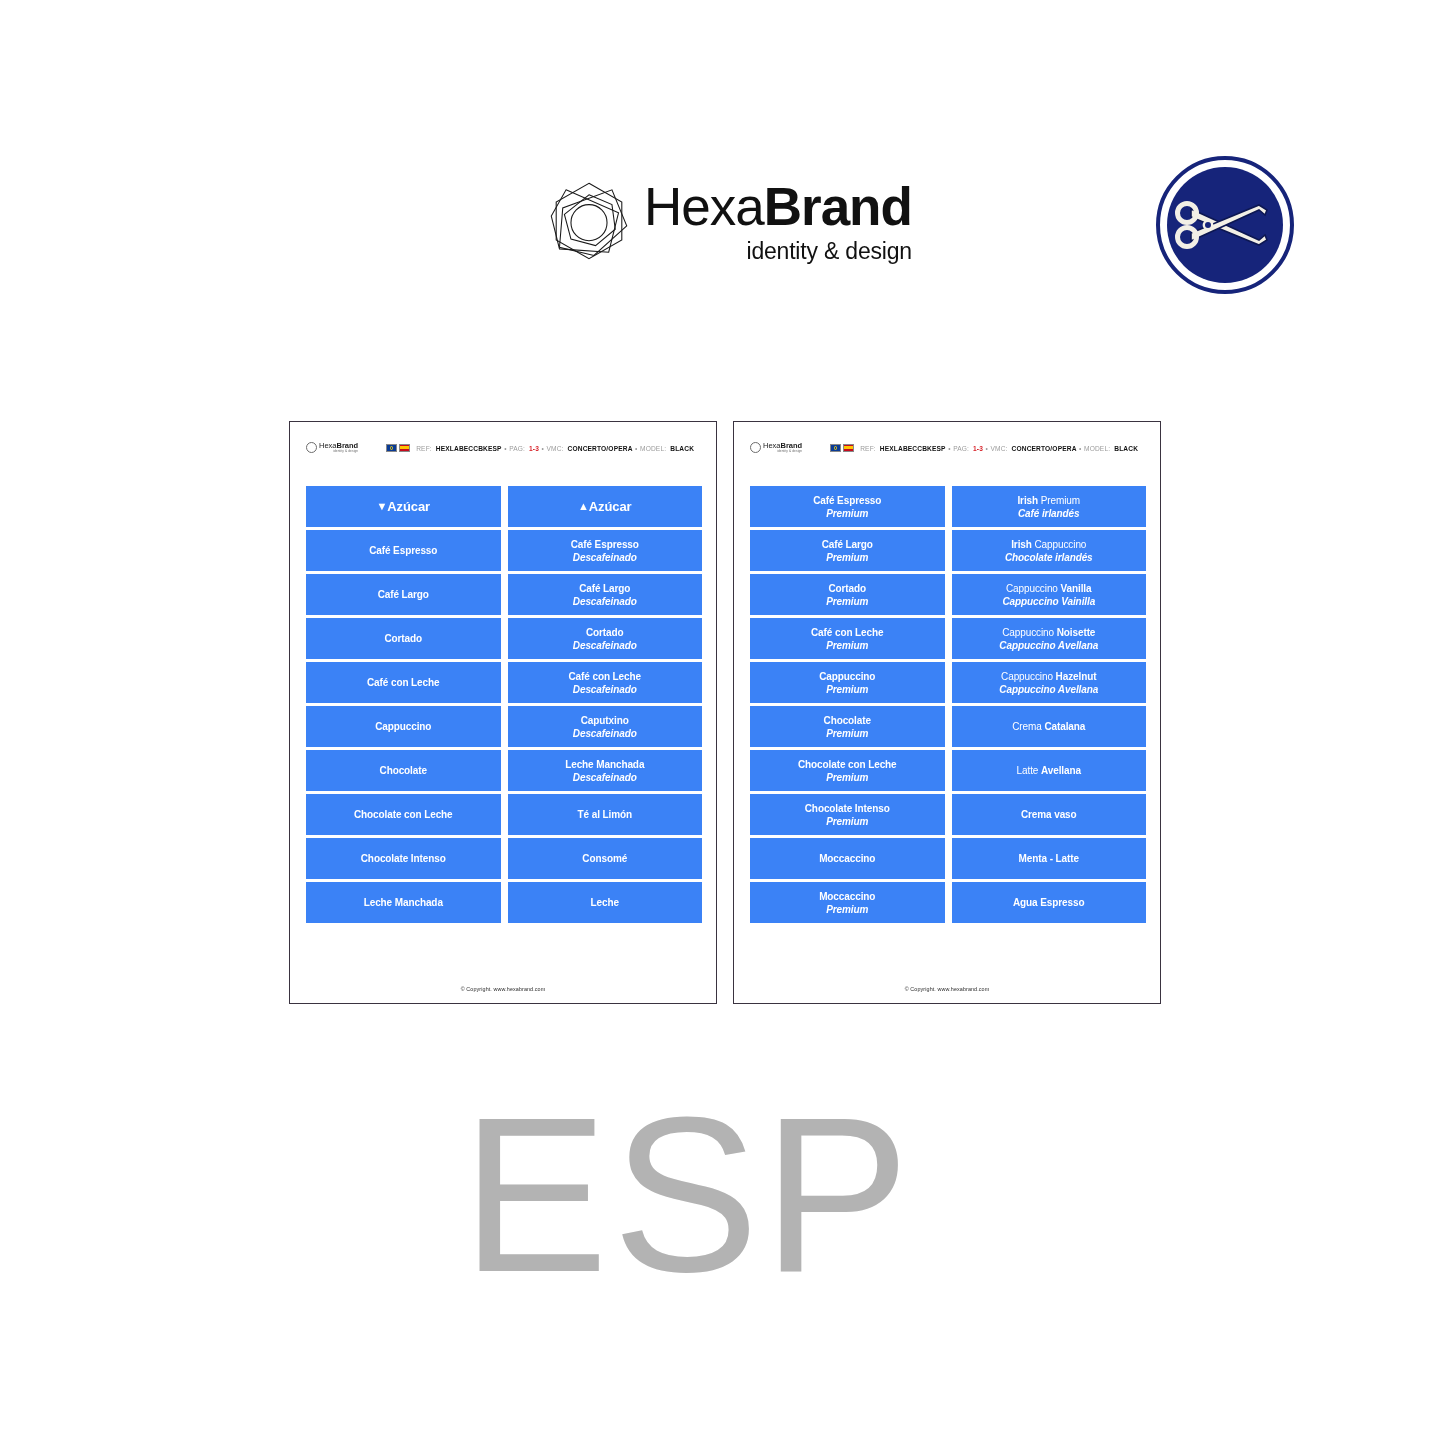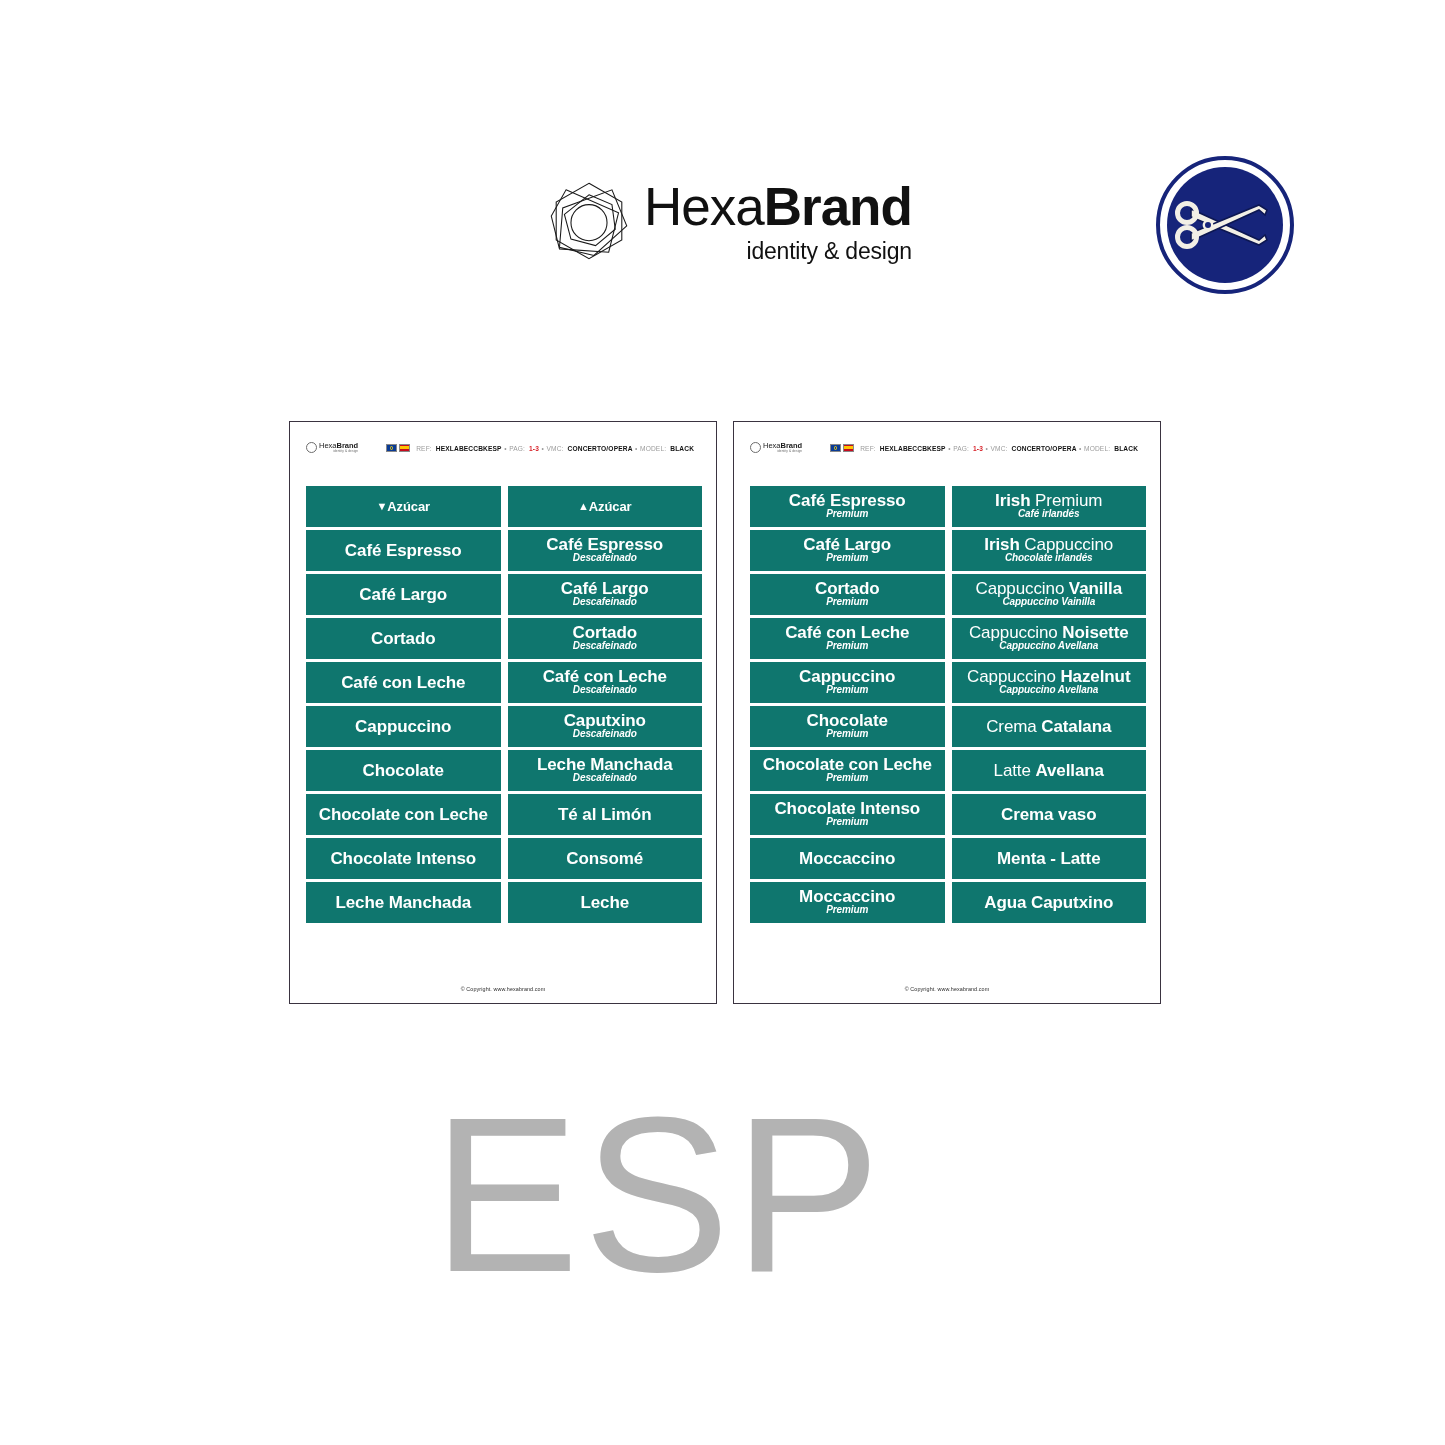--- a/index.html
+++ b/index.html
@@ -157,32 +157,32 @@
     display: flex;
     gap: 7px;
   }
   .label-col {
     flex: 1 1 0;
     display: flex;
     flex-direction: column;
     gap: 3px;
   }
   .label {
-    background: #0f766e;
+    background: #3b82f6;
     color: #ffffff;
     height: 41px;
     display: flex;
     flex-direction: column;
     align-items: center;
     justify-content: center;
     box-sizing: border-box;
     overflow: hidden;
   }
   .label-main {
-    font-size: 17px;
+    font-size: 10px;
     font-weight: 700;
     letter-spacing: -0.1px;
     line-height: 14px;
     white-space: nowrap;
   }
   .label-main .reg { font-weight: 400; }
   .label-sub {
     font-size: 10px;
     font-style: italic;
     font-weight: 700;
@@ -208,20 +208,21 @@
     position: absolute;
     left: 0; top: 1085px;
     width: 1317px;
     text-align: center;
     font-size: 220px;
     line-height: 220px;
     font-weight: 300;
     color: #b3b3b3;
     letter-spacing: 4px;
     font-family: "Liberation Sans", sans-serif;
+    padding-left: 29px;
   }
 </style>
 </head>
 <body>
 
 <div class="brand-header">
 
   <div class="brand-logo">
     <div class="hexa-mark">
       <svg viewBox="0 0 100 100" width="82" height="82" aria-hidden="true">
@@ -450,20 +451,20 @@
         <div class="label">
           <div class="label-main"><span class="reg">Latte </span><span>Avellana</span></div>
         </div>
         <div class="label">
           <div class="label-main">Crema vaso</div>
         </div>
         <div class="label">
           <div class="label-main">Menta - Latte</div>
         </div>
         <div class="label">
-          <div class="label-main">Agua Caputxino</div>
+          <div class="label-main">Agua Espresso</div>
         </div>
       </div>
     </div>
   <div class="sheet-footer">© Copyright. www.hexabrand.com</div>
 </div>
 
 <div class="lang-word">ESP</div>
 
 </body></html>

